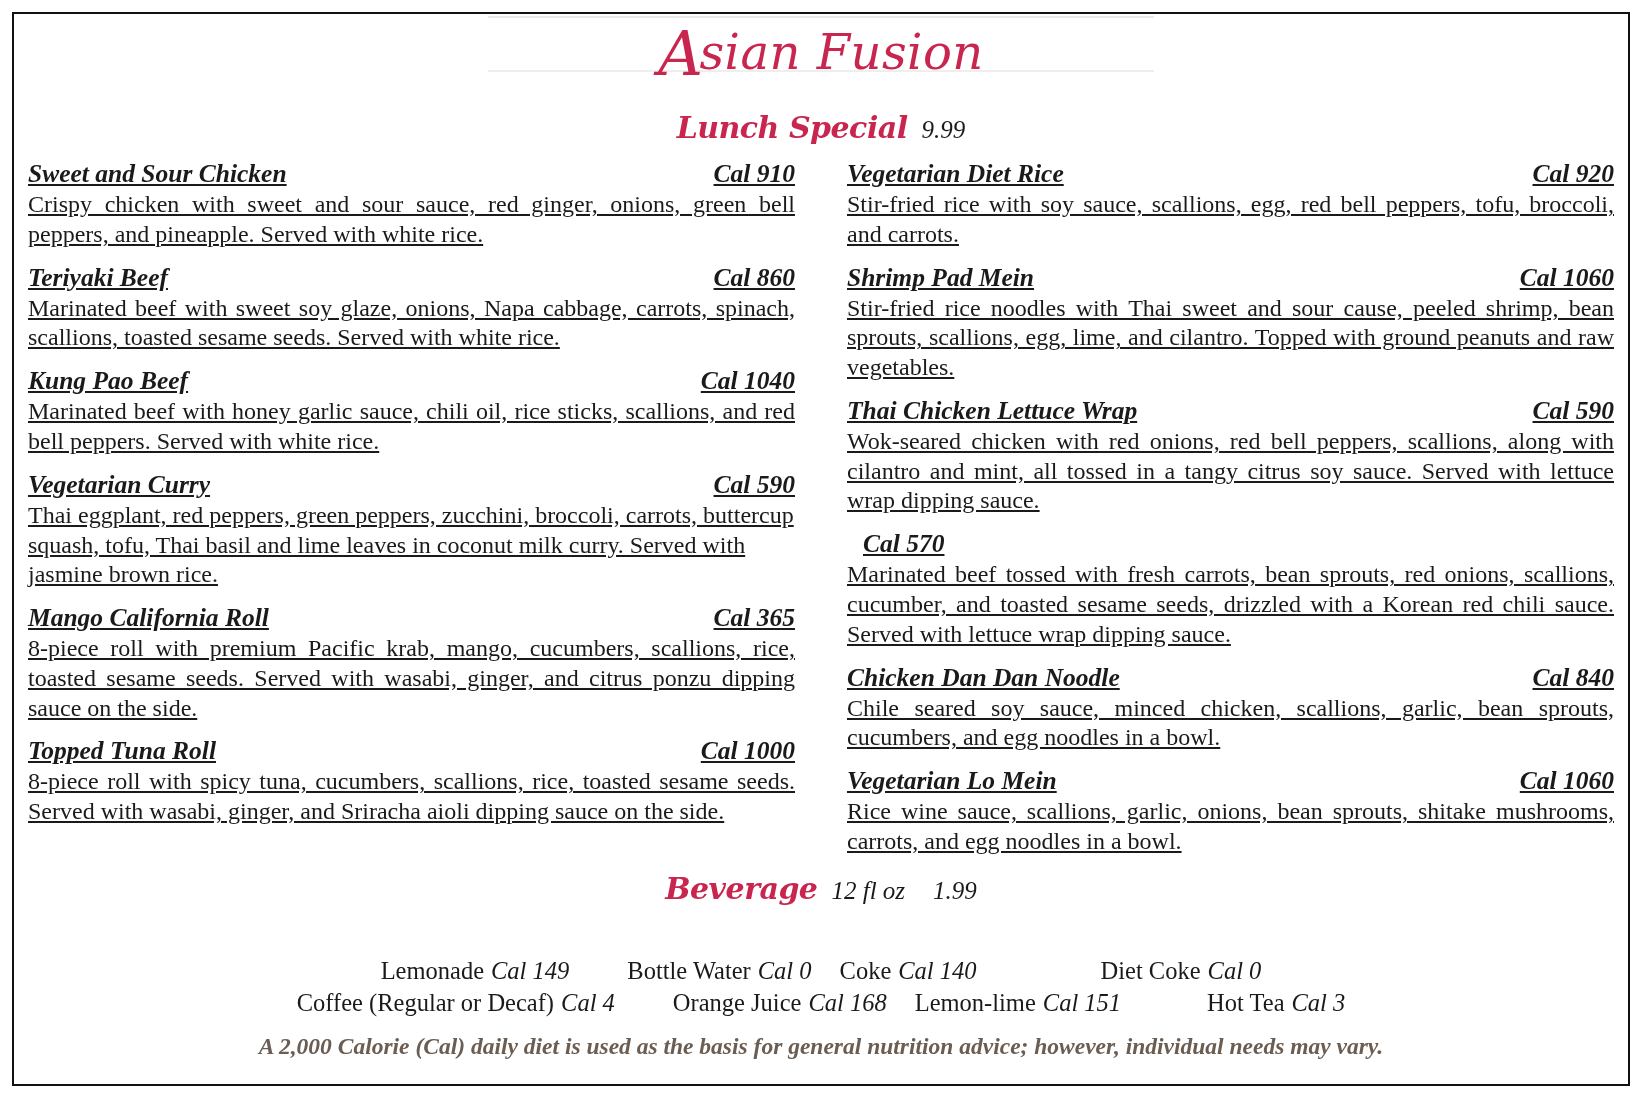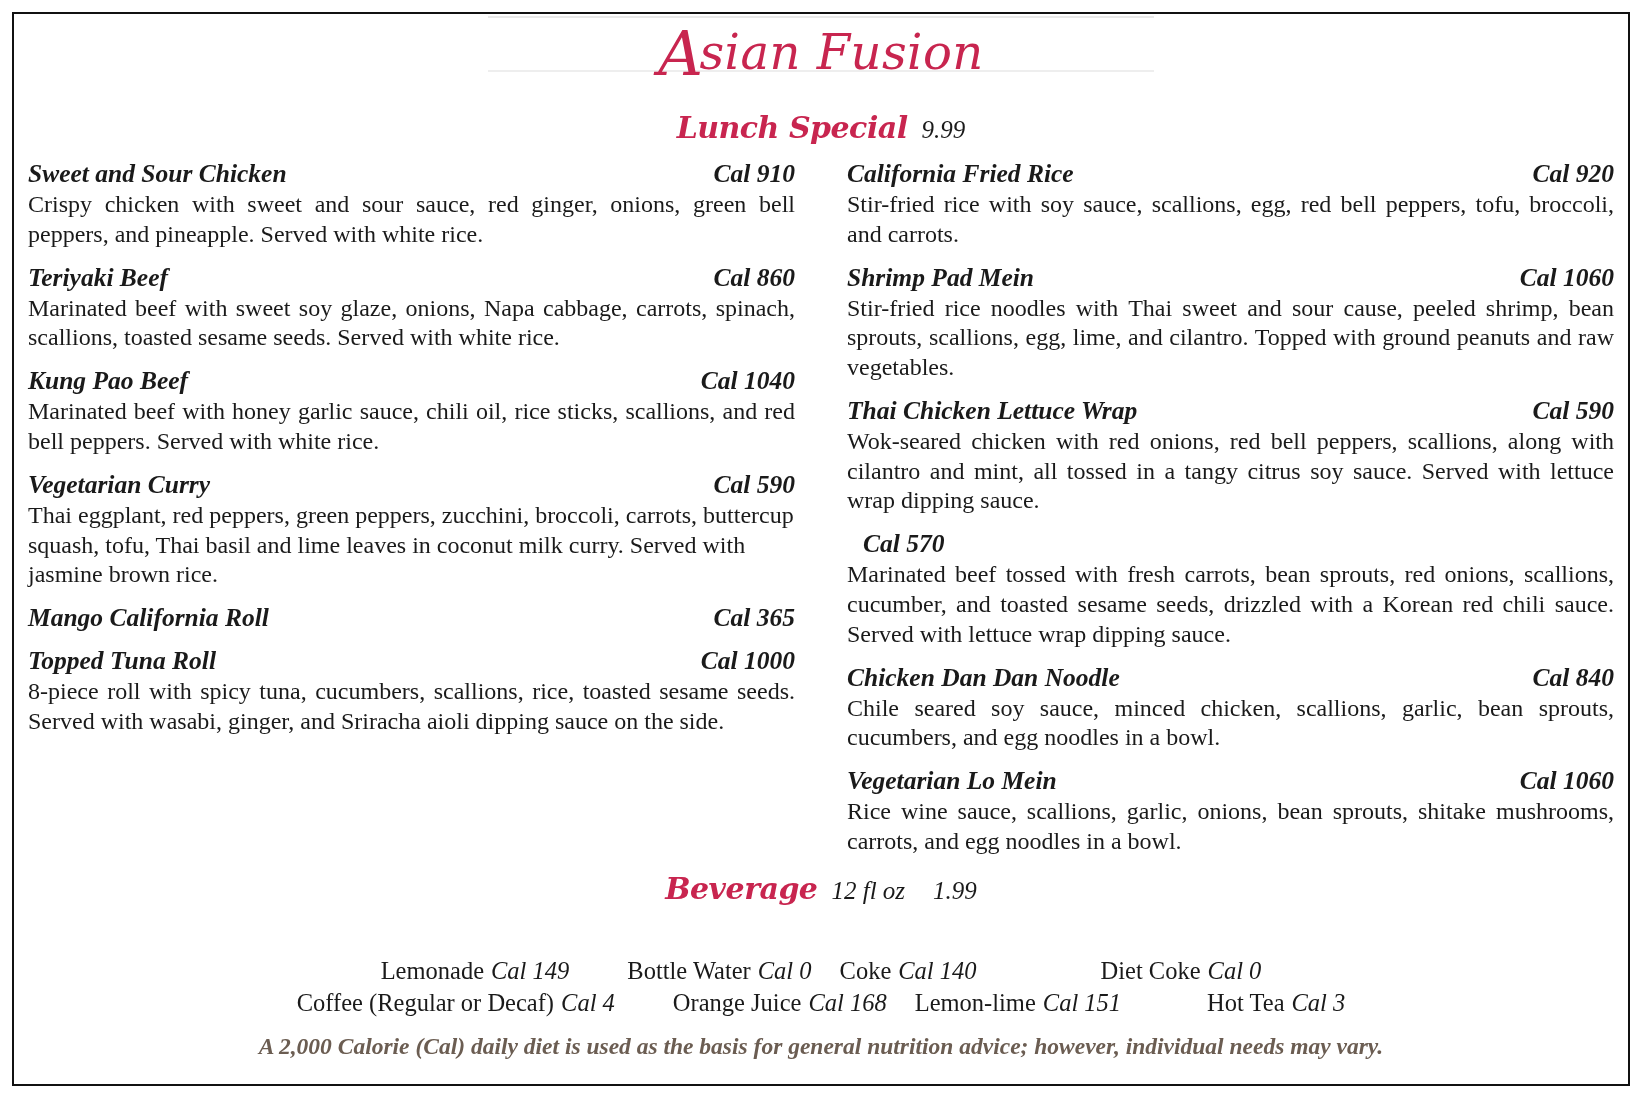--- a/index.html
+++ b/index.html
@@ -102,20 +102,21 @@
     display: flex;
     margin-top: 14px;
     gap: 52px;
   }
   .col {
     width: 50%;
     flex: 0 0 calc(50% - 26px);
   }
   .dish {
     margin-bottom: 13px;
+    text-decoration: underline;
   }
   .dish:last-child { margin-bottom: 0; }
 
   .dish-head {
     display: flex;
     align-items: baseline;
     justify-content: space-between;
     font-style: italic;
     font-weight: 700;
     font-size: 25.5px;
@@ -224,37 +225,38 @@
             <span class="dish-cal">Cal 590</span>
           </div>
           <div class="dish-desc noj">Thai eggplant, red peppers, green peppers, zucchini, broccoli, carrots, buttercup squash, tofu, Thai basil and lime leaves in coconut milk curry. Served with jasmine brown rice.</div>
         </div>
 
         <div class="dish">
           <div class="dish-head">
             <span class="dish-name">Mango California Roll</span>
             <span class="dish-cal">Cal 365</span>
           </div>
+          <div class="dish-desc">8-piece roll with premium Pacific krab, mango, cucumbers, scallions, rice, toasted sesame seeds. Served with wasabi, ginger, and citrus ponzu dipping sauce on the side.</div>
         </div>
 
         <div class="dish">
           <div class="dish-head">
             <span class="dish-name">Topped Tuna Roll</span>
             <span class="dish-cal">Cal 1000</span>
           </div>
           <div class="dish-desc">8-piece roll with spicy tuna, cucumbers, scallions, rice, toasted sesame seeds. Served with wasabi, ginger, and Sriracha aioli dipping sauce on the side.</div>
         </div>
 
       </div>
 
       <div class="col">
 
         <div class="dish">
           <div class="dish-head">
-            <span class="dish-name">California Fried Rice</span>
+            <span class="dish-name">Vegetarian Diet Rice</span>
             <span class="dish-cal">Cal 920</span>
           </div>
           <div class="dish-desc">Stir-fried rice with soy sauce, scallions, egg, red bell peppers, tofu, broccoli, and carrots.</div>
         </div>
 
         <div class="dish">
           <div class="dish-head">
             <span class="dish-name">Shrimp Pad Mein</span>
             <span class="dish-cal">Cal 1060</span>
           </div>

